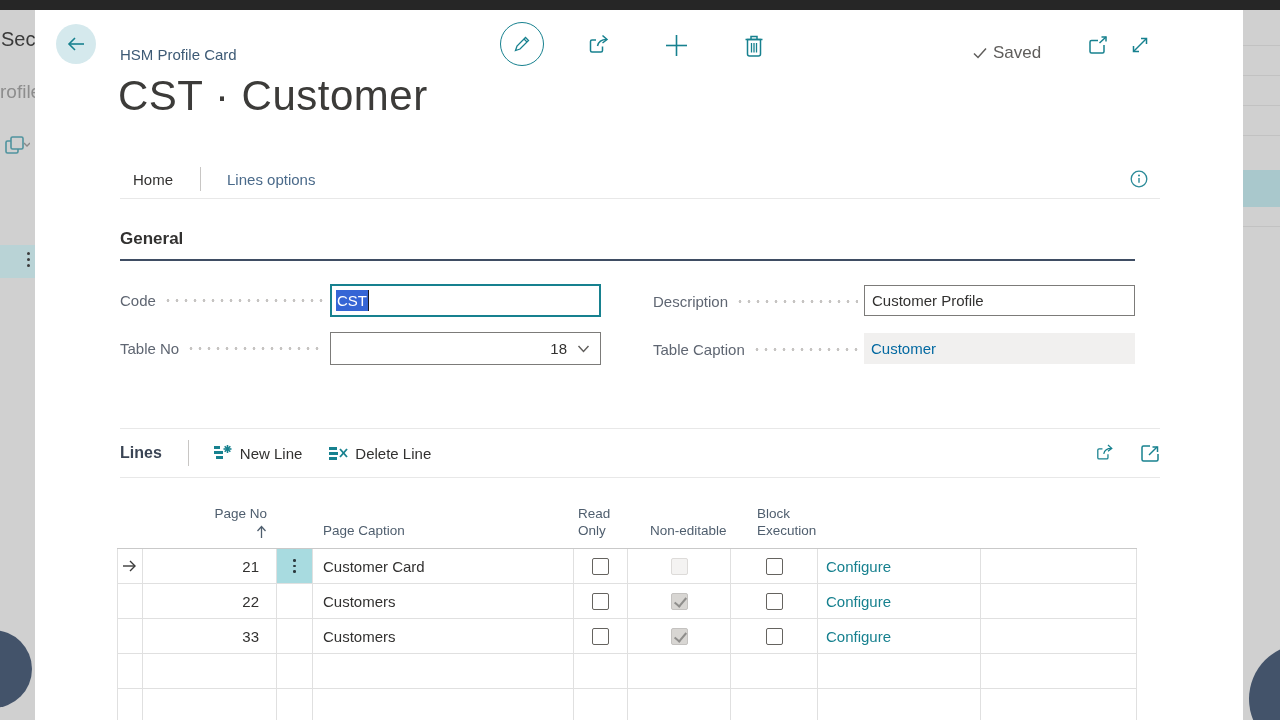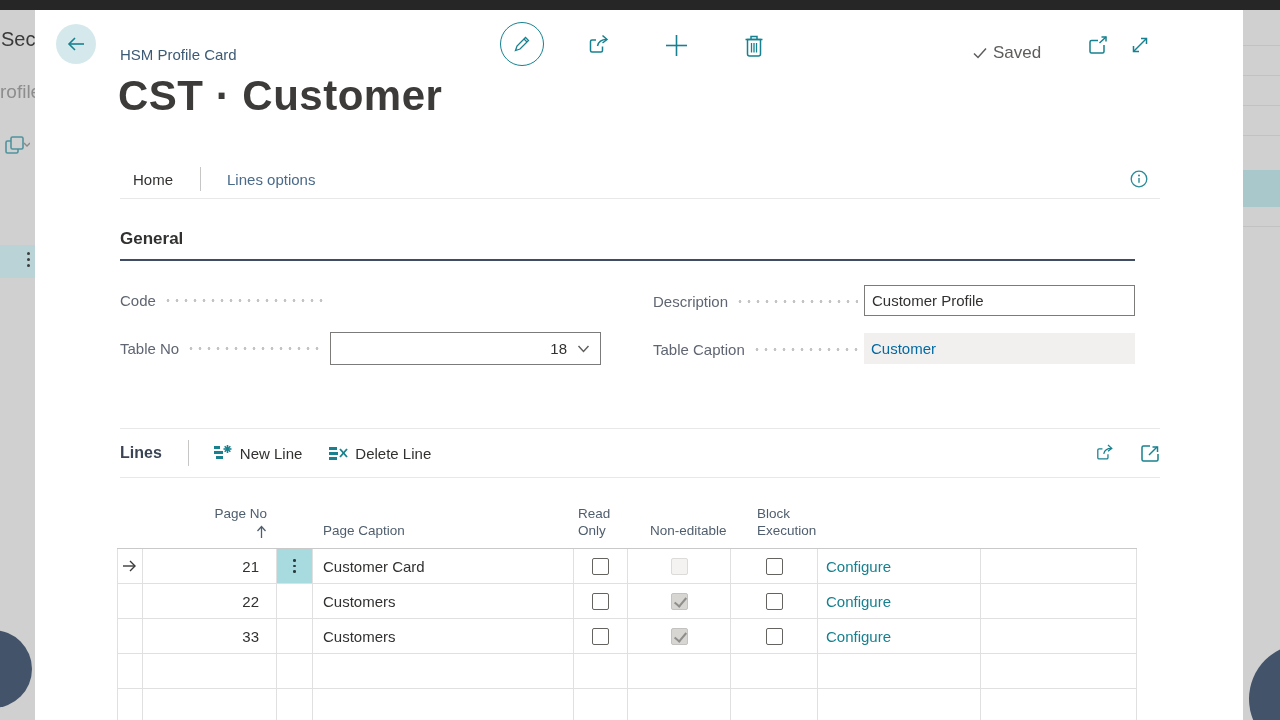--- a/index.html
+++ b/index.html
@@ -22,21 +22,21 @@
   .bg-circle.l { left:-46px; top:630px; }
   .bg-circle.r { left:6px; top:644px; width:110px; height:110px; }
   .bg-line { position:absolute; left:0; right:0; height:1px; background:#c2c2c2; }
   .bg-hl-right { position:absolute; top:170px; left:0; width:37px; height:37px; background:#a9c8cc; }
 
   
   .panel { position:absolute; left:35px; top:10px; width:1208px; height:710px; background:#ffffff; z-index:3; }
 
   .back-btn { position:absolute; left:21px; top:14px; width:40px; height:40px; border-radius:50%; background:#d5e9ed; display:flex; align-items:center; justify-content:center; cursor:pointer; }
   .page-caption { position:absolute; left:85px; top:36px; font-size:15px; color:#3d5a75; }
-  .title { position:absolute; left:83px; top:62px; font-size:42px; font-weight:700; color:#3c3b39; letter-spacing:0.5px; }
+  .title { position:absolute; left:83px; top:62px; font-size:42px; font-weight:400; color:#3c3b39; letter-spacing:0.5px; }
 
   .tb-icon { position:absolute; cursor:pointer; }
   .edit-circle { left:465px; top:12px; width:44px; height:44px; border:1px solid #17818F; border-radius:50%; display:flex; align-items:center; justify-content:center; }
   .saved { position:absolute; left:936px; top:33px; display:flex; align-items:center; gap:4px; font-size:17px; color:#5f5d5b; }
 
   .menubar { position:absolute; left:85px; top:150px; width:1040px; height:39px; border-bottom:1px solid #e8e8e8; display:flex; align-items:center; }
   .menu-item { font-size:15px; cursor:pointer; }
   .menu-home { margin-left:13px; color:#323130; }
   .menu-sep { width:1px; height:24px; background:#c8c6c4; margin:0 26px 0 27px; }
   .menu-more { color:#4a6a8a; }
@@ -210,20 +210,24 @@
       <line x1="9" y1="8" x2="9" y2="12.8" stroke="#2a8a98" stroke-width="1.4"></line>
     </svg>
   </div>
 
   <div class="general-heading">General</div>
   <div class="general-rule"></div>
 
   <div class="fld-label" style="left:85px; top:274px;">
     <span class="lab">Code</span>
     <span class="leader"></span>
+  </div>
+  <div class="inp inp-code">
+    <span class="sel-text">CST</span>
+    <span class="caret"></span>
   </div>
 
   <div class="fld-label" style="left:618px; top:275px; width:211px;">
     <span class="lab">Description</span>
     <span class="leader"></span>
   </div>
   <div class="inp inp-desc">Customer Profile</div>
 
   <div class="fld-label" style="left:85px; top:322px;">
     <span class="lab">Table No</span>

